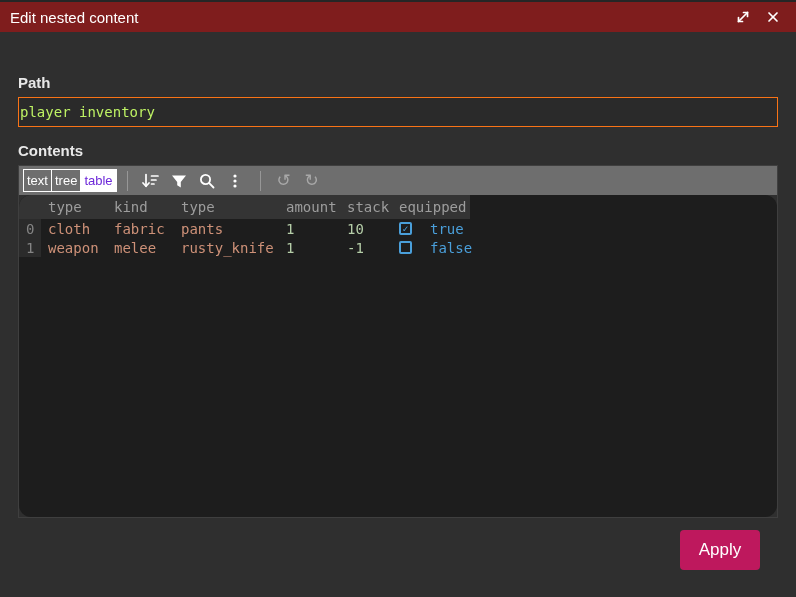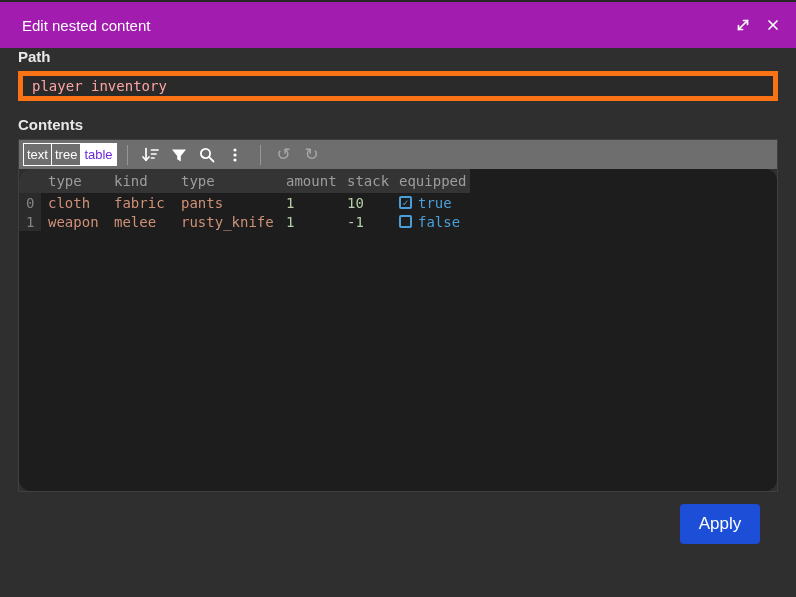--- a/index.html
+++ b/index.html
@@ -5,26 +5,26 @@
   * { margin: 0; padding: 0; box-sizing: border-box; }
   html, body { width: 796px; height: 597px; }
   body {
     background: #2f2f2f;
     font-family: "Liberation Sans", sans-serif;
     overflow: hidden;
   }
 
   
   .titlebar {
-    height: 48px;
-    background: #a21caf;
+    height: 32px;
+    background: #7f1d1d;
     border-top: 2px solid #262626;
     display: flex;
     align-items: center;
-    padding: 0 12px 0 22px;
+    padding: 0 12px 0 10px;
   }
   .titlebar .title {
     color: #ffffff;
     font-size: 15px;
     flex: 1;
   }
   .tb-btn {
     width: 22px; height: 22px;
     display: flex; align-items: center; justify-content: center;
     cursor: pointer;
@@ -32,31 +32,31 @@
   .tb-btn + .tb-btn { margin-left: 8px; }
 
   
   .content { padding: 0 18px; }
 
   .section-label {
     color: #e8e8e8;
     font-size: 15px;
     font-weight: bold;
   }
-  .path-label { }
+  .path-label { margin-top: 42px; }
   .path-input {
     margin-top: 6px;
     width: 100%;
     height: 30px;
     background: #2a2a2a;
-    border: 5px solid #f97316;
-    color: #fca5a5;
+    border: 1px solid #f97316;
+    color: #bef264;
     font-family: "DejaVu Sans Mono", monospace;
     font-size: 14px;
-    padding: 0 9px;
+    padding: 0 1px;
     outline: none;
     display: block;
   }
   .contents-label { margin-top: 15px; }
 
   
   .editor {
     margin-top: 6px;
     border: 1px solid #3f3f3f;
     height: 353px;
@@ -152,31 +152,31 @@
     display: inline-flex;
     align-items: center;
     justify-content: center;
     flex: none;
     cursor: pointer;
     font-size: 10px;
     color: #4a9fda;
     line-height: 1;
   }
   .cbx[data-checked="true"]::after { content: "✓"; font-weight: bold; }
-  .bool-label { margin-left: 6px; }
+  .bool-label { margin-left: 18px; }
 
   
   .footer {
     padding: 12px 18px 0;
     display: flex;
     justify-content: flex-end;
   }
   .apply-btn {
     width: 80px; height: 40px;
-    background: #1d4ed8;
+    background: #be185d;
     border: none;
     border-radius: 4px;
     color: #ffffff;
     font-family: "Liberation Sans", sans-serif;
     font-size: 17px;
     cursor: pointer;
   }
 
   svg { display: block; }
 </style>

